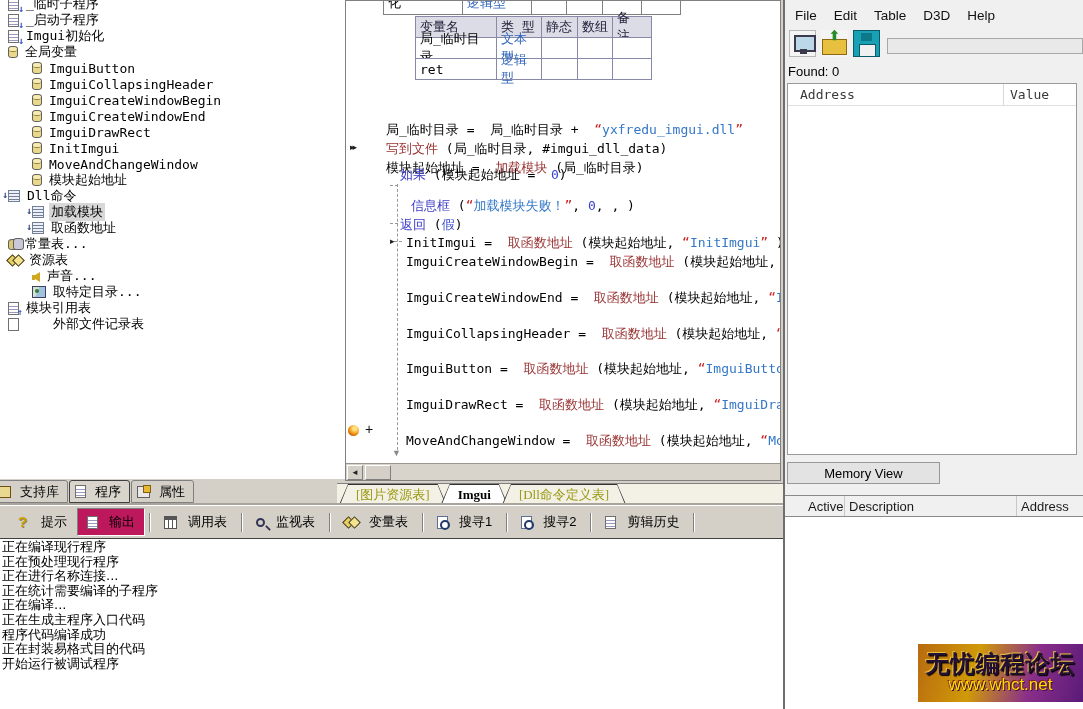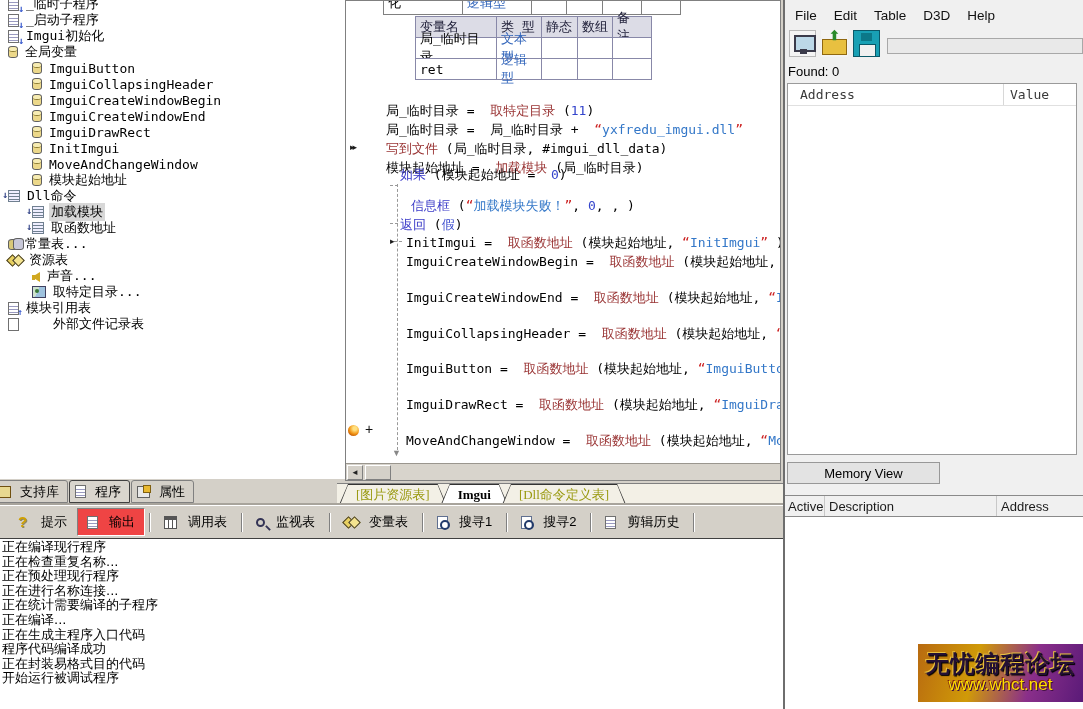--- a/index.html
+++ b/index.html
@@ -85,21 +85,21 @@
                  border-top:1px solid #808080; display:flex; align-items:stretch; padding-left:8px; }
   .btab { clip-path:polygon(9px 0,calc(100% - 9px) 0,100% 100%,0 100%); background:#333; padding:1px 1px 0 1px; margin-left:-6px; }
   .btab > span { display:flex; align-items:center; height:100%; clip-path:polygon(8px 0,calc(100% - 8px) 0,100% 100%,0 100%);
                  background:#f3f0e6; padding:0 16px; font-size:13px; color:#99990f; font-family:Liberation Serif, serif; }
   .btab.active > span { background:#fff; color:#000; font-weight:bold; }
 
   
   #main-toolbar { position:absolute; left:0; top:505px; width:783px; height:33px; background:#d4d0c8;
                   border-top:1px solid #fff; box-shadow:0 -2px 0 #a8a49c; display:flex; align-items:center; padding-left:8px; font-size:13px; }
   .tb-btn { display:flex; align-items:center; gap:6px; padding:4px 9px; border:1px solid transparent; }
-  .tb-btn.pressed { border-color:#808080 #fff #fff #808080; background:#ef4444; }
+  .tb-btn.pressed { border-color:#808080 #fff #fff #808080; background:#be185d; }
   .tb-sep { width:1px; height:19px; background:#808080; box-shadow:1px 0 0 #fff; margin:0 4px; flex:none; }
   .hint-icon { width:12px; color:#d0a000; font-weight:bold; font-size:15px; text-shadow:1px 1px 0 #908860; height:17px; line-height:16px; }
   .calltable-icon { width:13px; height:13px; border:1px solid #555; border-top:4px solid #555;
       background:linear-gradient(90deg,#fff 3px,#555 3px,#555 4px,#fff 4px,#fff 7px,#555 7px,#555 8px,#fff 8px); }
   .watch-icon { width:9px; height:9px; border:2px solid #335; border-radius:50%; }
   .watch-icon::after { content:""; position:absolute; left:7px; top:7px; width:6px; height:2px; background:#335; transform:rotate(45deg); }
   .search-icon { width:11px; height:13px; border:1px solid #607090; background:#fff; }
   .search-icon::after { content:""; position:absolute; right:-3px; bottom:-2px; width:6px; height:6px; border:2px solid #223a6a; border-radius:50%; background:#fffa; }
 
   
@@ -124,21 +124,21 @@
   #mt-progress { position:absolute; left:102px; top:38px; width:196px; height:16px; border:1px solid #a8a8a8; background:#e9e9e9; }
   #mt-found { position:absolute; left:3px; top:64px; font-size:13px; color:#000; }
   #mt-list1 { position:absolute; left:2px; top:83px; width:290px; height:372px; border:1px solid #9a9a9a; background:#fff; }
   #mt-list1 .lhdr { display:flex; height:22px; border-bottom:1px solid #e0e0e0; font-family:"DejaVu Sans Mono",monospace; font-size:13px; color:#3a3a3a; align-items:center; }
   #mt-list1 .c1 { width:216px; padding-left:12px; border-right:1px solid #d8d8d8; height:100%; display:flex; align-items:center; }
   #mt-list1 .c2 { padding-left:6px; }
   #mt-memview { position:absolute; left:2px; top:462px; width:153px; height:22px; background:#e3e3e3;
                 border:1px solid #989898; font-size:13px; color:#000; display:flex; align-items:center; justify-content:center; }
   #mt-list2-hdr { position:absolute; left:0; top:495px; width:300px; height:22px; background:#f0f0f0;
                   border-top:1px solid #8a8a8a; border-bottom:1px solid #8a8a8a; display:flex; align-items:center; font-size:13px; color:#1a1a1a; }
-  #mt-list2-hdr .c1 { width:40px; padding-left:3px; border-right:1px solid #c8c8c8; height:100%; display:flex; align-items:center; }
+  #mt-list2-hdr .c1 { width:40px; padding-left:3px; border-right:1px solid #c8c8c8; height:100%; display:flex; align-items:center;margin-left:20px; }
   #mt-list2-hdr .c2 { width:172px; padding-left:4px; border-right:1px solid #c8c8c8; height:100%; display:flex; align-items:center; }
   #mt-list2-hdr .c3 { padding-left:4px; }
   #mt-list2-body { position:absolute; left:0; top:517px; width:300px; height:192px; background:#fff; }
 
   
   #watermark { position:absolute; left:918px; top:644px; width:165px; height:58px;
       background:linear-gradient(105deg,#b86a10 0%,#d09a08 35%,#8a2f8a 68%,#5a1a78 100%);
       display:flex; flex-direction:column; align-items:center; justify-content:center; overflow:hidden; }
   #wm-line1 { font-size:24px; font-weight:bold; color:#241034; letter-spacing:1px; line-height:24px;
       text-shadow:-1px -1px 0 #e8c040, 1px 1px 1px #000; font-family:"DejaVu Sans",sans-serif; }
@@ -287,21 +287,20 @@
     </div>
   </div>
   <div id="code-layer">
     <div id="guide-v"></div>
     <div class="guide-stub" style="left:44px; top:184px;"></div>
     <div class="guide-stub" style="left:44px; top:222px;"></div>
     <div class="guide-stub" style="left:48px; top:240px;"></div>
     <div id="guide-arrow">▼</div>
     <div id="insert-dot"></div>
     <div id="insert-plus">+</div>
-  <div class="code-line" style="top: 101px; padding-left: 40px;"><span class="tk-v">局_临时目录 </span><span class="tk-o">=  </span><span class="tk-k">取特定目录</span><span class="tk-v"> (</span><span class="tk-n">11</span><span class="tk-v">)</span></div>
       <div class="code-line" style="top: 120px; padding-left: 40px;"><span class="tk-v">局_临时目录 </span><span class="tk-o">=  </span><span class="tk-v">局_临时目录 </span><span class="tk-o">+  </span><span class="tk-q">“</span><span class="tk-s">yxfredu_imgui.dll</span><span class="tk-q">”</span></div>
       <div class="code-line" style="top: 139px; padding-left: 40px;"><span class="tk-k">写到文件</span><span class="tk-v"> (局_临时目录, </span><span class="tk-v">#imgui_dll_data</span><span class="tk-v">)</span></div>
       <span class="run-marker" style="top: 141px;">▸▸</span>
       <div class="code-line" style="top: 158px; padding-left: 40px;"><span class="tk-v">模块起始地址 </span><span class="tk-o">=  </span><span class="tk-k">加载模块</span><span class="tk-v"> (局_临时目录)</span></div>
       <div class="code-line" style="top: 165px; padding-left: 54px;"><span class="tk-f">如果</span><span class="tk-v"> (模块起始地址 </span><span class="tk-o">=  </span><span class="tk-n">0</span><span class="tk-v">)</span></div>
       <div class="code-line" style="top: 196px; padding-left: 65px;"><span class="tk-f">信息框</span><span class="tk-v"> (</span><span class="tk-q">“</span><span class="tk-s">加载模块失败！</span><span class="tk-q">”</span><span class="tk-v">, </span><span class="tk-n">0</span><span class="tk-v">, , )</span></div>
       <div class="code-line" style="top: 215px; padding-left: 54px;"><span class="tk-f">返回</span><span class="tk-v"> (</span><span class="tk-n">假</span><span class="tk-v">)</span></div>
       <div class="code-line" style="top: 233px; padding-left: 60px;"><span class="tk-v">InitImgui </span><span class="tk-o">=  </span><span class="tk-k">取函数地址</span><span class="tk-v"> (模块起始地址, </span><span class="tk-q">“</span><span class="tk-s">InitImgui</span><span class="tk-q">”</span><span class="tk-v"> )</span></div>
       <span class="step-marker" style="top: 235px;">▸</span>
       <div class="code-line" style="top: 252px; padding-left: 60px;"><span class="tk-v">ImguiCreateWindowBegin </span><span class="tk-o">=  </span><span class="tk-k">取函数地址</span><span class="tk-v"> (模块起始地址, </span></div>
@@ -366,21 +365,20 @@
     <div class="tb-sep"></div>
     <div class="tb-btn">
       <span class="ic cliphistory-icon"></span>
       <span>剪辑历史</span>
     </div>
     <div class="tb-sep"></div>
   </div>
 
 <div id="output-panel">
     <div class="out-line">正在编译现行程序</div>
-    <div class="out-line">正在检查重复名称...</div>
     <div class="out-line">正在预处理现行程序</div>
     <div class="out-line">正在进行名称连接...</div>
     <div class="out-line">正在统计需要编译的子程序</div>
     <div class="out-line">正在编译...</div>
     <div class="out-line">正在生成主程序入口代码</div>
     <div class="out-line">程序代码编译成功</div>
     <div class="out-line">正在封装易格式目的代码</div>
     <div class="out-line">开始运行被调试程序</div>
   </div>
 

